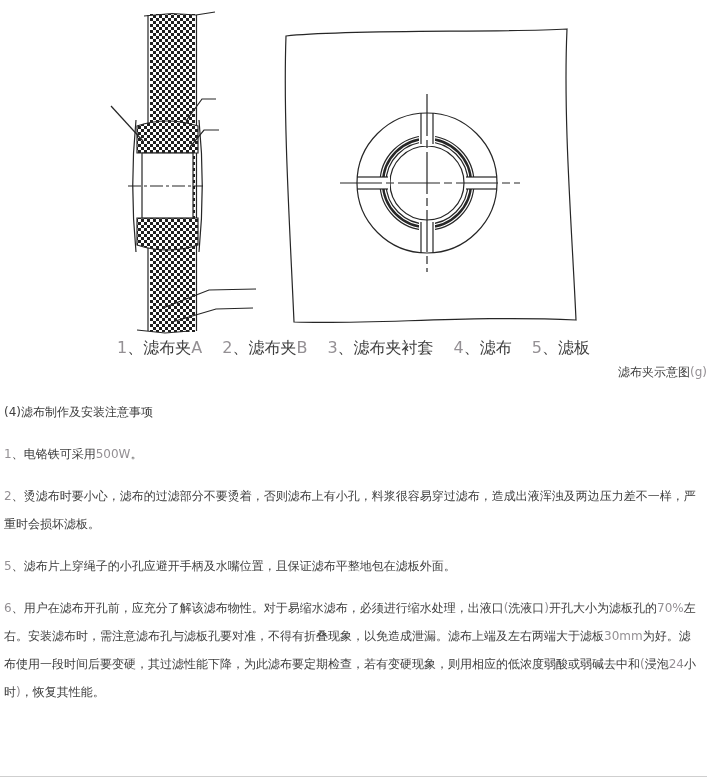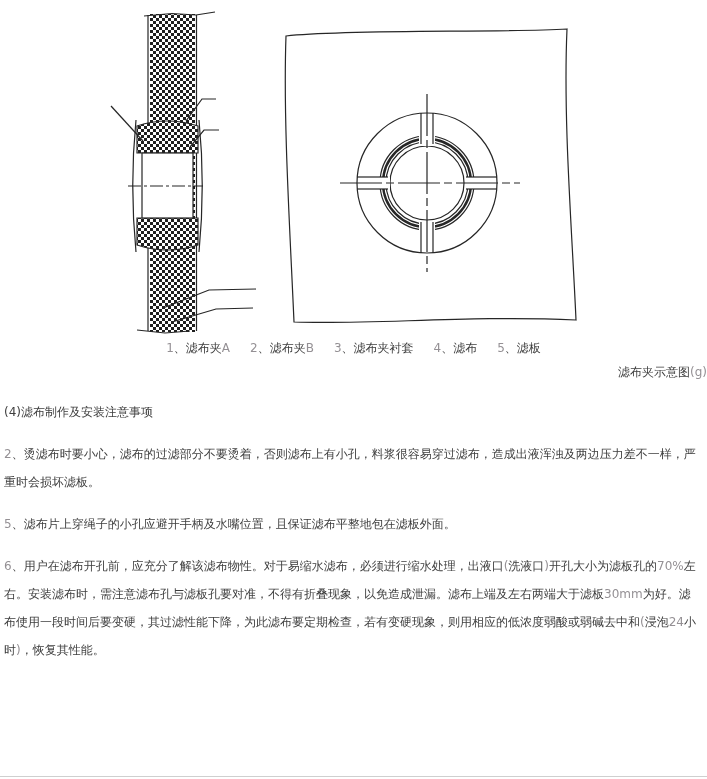--- a/index.html
+++ b/index.html
@@ -5,21 +5,21 @@
   html,body{margin:0;padding:0;background:#fff;}
   .page{
     position:relative;width:707px;height:779px;background:#fff;overflow:hidden;
     font-family:"DejaVu Sans","Liberation Sans",sans-serif;
   }
   .figure{position:relative;width:707px;height:388px;}
   .figure svg{position:absolute;top:0;left:0;}
   .cap-row{
     position:absolute;top:340px;left:0;width:707px;
     display:flex;justify-content:center;gap:20px;
-    font-size:12px;line-height:16px;white-space:nowrap;
+    font-size:16px;line-height:16px;white-space:nowrap;
   }
   .cap-title{
     position:absolute;top:364px;left:0;width:707px;
     text-align:right;font-size:12px;line-height:16px;
   }
   .content{padding:10px 6px 0 4px;font-size:12px;line-height:28px;}
   .para{margin:0 0 14px 0;}
   .seg-d{color:#3e3e3e;}
   .seg-g{color:#949094;}
   .divider{position:absolute;left:0;top:776px;width:707px;height:1px;background:#cfcfcf;}
@@ -93,19 +93,20 @@
       <span class="cap-item"><span class="seg-g">2</span><span class="seg-d">、滤布夹</span><span class="seg-g">B</span></span>
       <span class="cap-item"><span class="seg-g">3</span><span class="seg-d">、滤布夹衬套</span></span>
       <span class="cap-item"><span class="seg-g">4</span><span class="seg-d">、滤布</span></span>
       <span class="cap-item"><span class="seg-g">5</span><span class="seg-d">、滤板</span></span>
     </div>
     <div class="cap-title"><span class="seg-d">滤布夹示意图</span><span class="seg-g">(g)</span></div>
   </div>
 
   <div class="content">
     <p class="para"><span class="seg-d">(4)滤布制作及安装注意事项</span></p>
+    <p class="para"><span class="seg-g">1</span><span class="seg-d">、电铬铁可采用</span><span class="seg-g">500W</span><span class="seg-d">。</span></p>
     <p class="para"><span class="seg-g">2</span><span class="seg-d">、烫滤布时要小心，滤布的过滤部分不要烫着，否则滤布上有小孔，料浆很容易穿过滤布，造成出液浑浊及两边压力差不一样，严重时会损坏滤板。</span></p>
     <p class="para"><span class="seg-g">5</span><span class="seg-d">、滤布片上穿绳子的小孔应避开手柄及水嘴位置，且保证滤布平整地包在滤板外面。</span></p>
     <p class="para"><span class="seg-g">6</span><span class="seg-d">、用户在滤布开孔前，应充分了解该滤布物性。对于易缩水滤布，必须进行缩水处理，出液口</span><span class="seg-g">(</span><span class="seg-d">洗液口</span><span class="seg-g">)</span><span class="seg-d">开孔大小为滤板孔的</span><span class="seg-g">70%</span><span class="seg-d">左右。安装滤布时，需注意滤布孔与滤板孔要对准，不得有折叠现象，以免造成泄漏。滤布上端及左右两端大于滤板</span><span class="seg-g">30mm</span><span class="seg-d">为好。滤布使用一段时间后要变硬，其过滤性能下降，为此滤布要定期检查，若有变硬现象，则用相应的低浓度弱酸或弱碱去中和</span><span class="seg-g">(</span><span class="seg-d">浸泡</span><span class="seg-g">24</span><span class="seg-d">小时</span><span class="seg-g">)</span><span class="seg-d">，恢复其性能。</span></p>
   </div>
 
   <div class="divider"></div>
 </div>
 
 </body></html>

